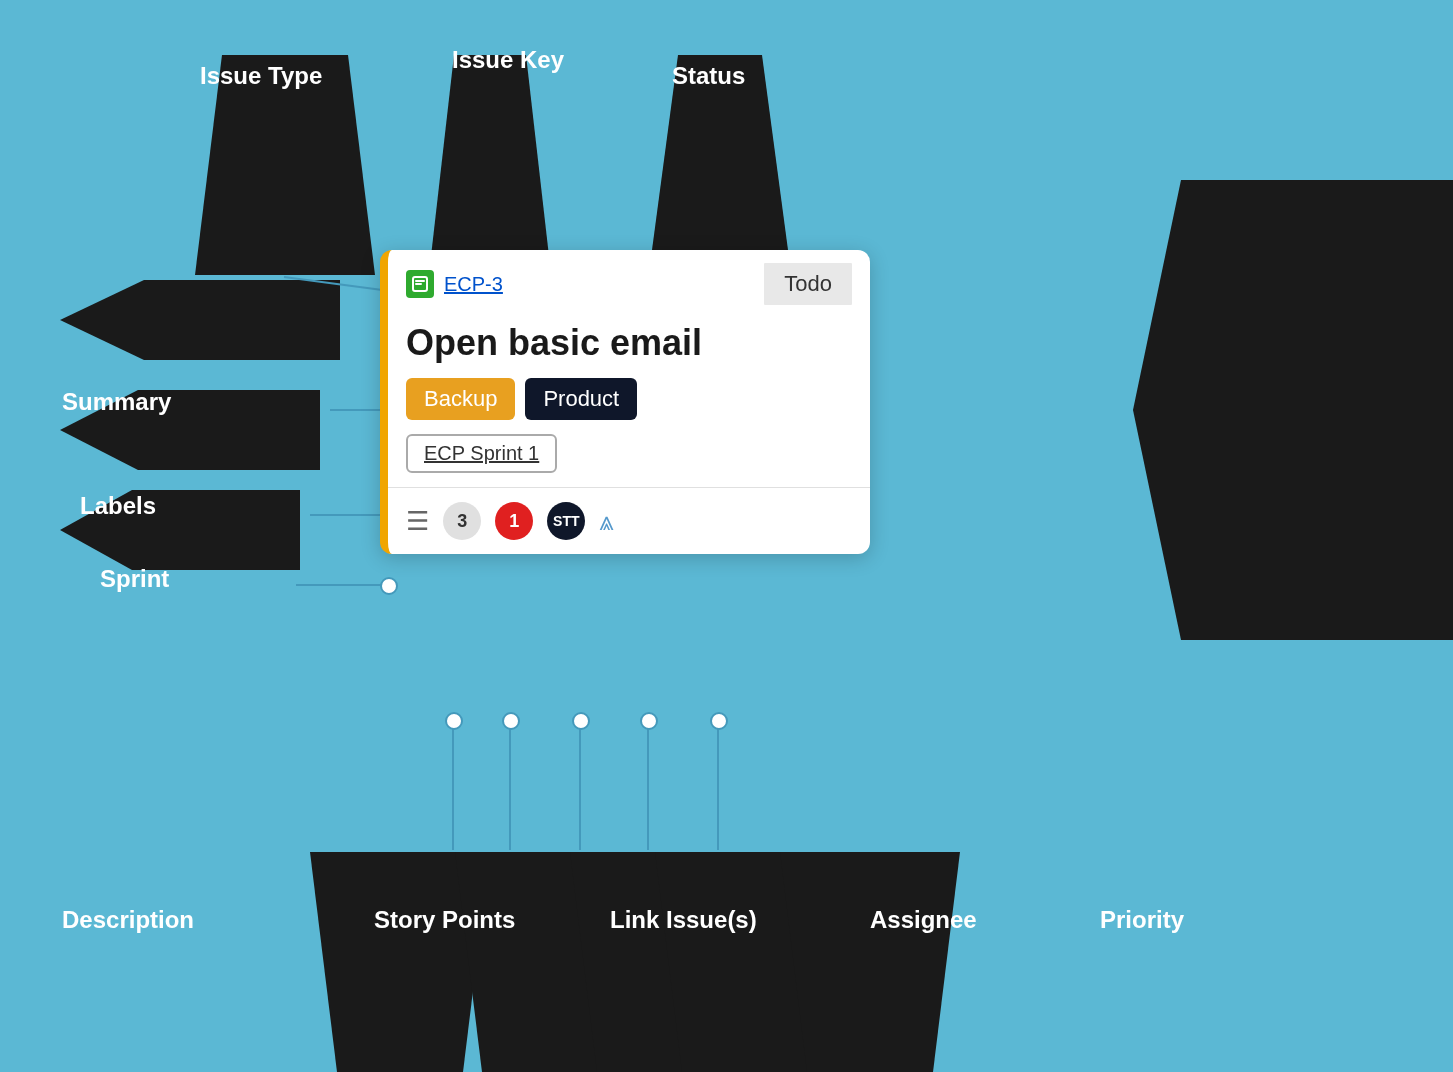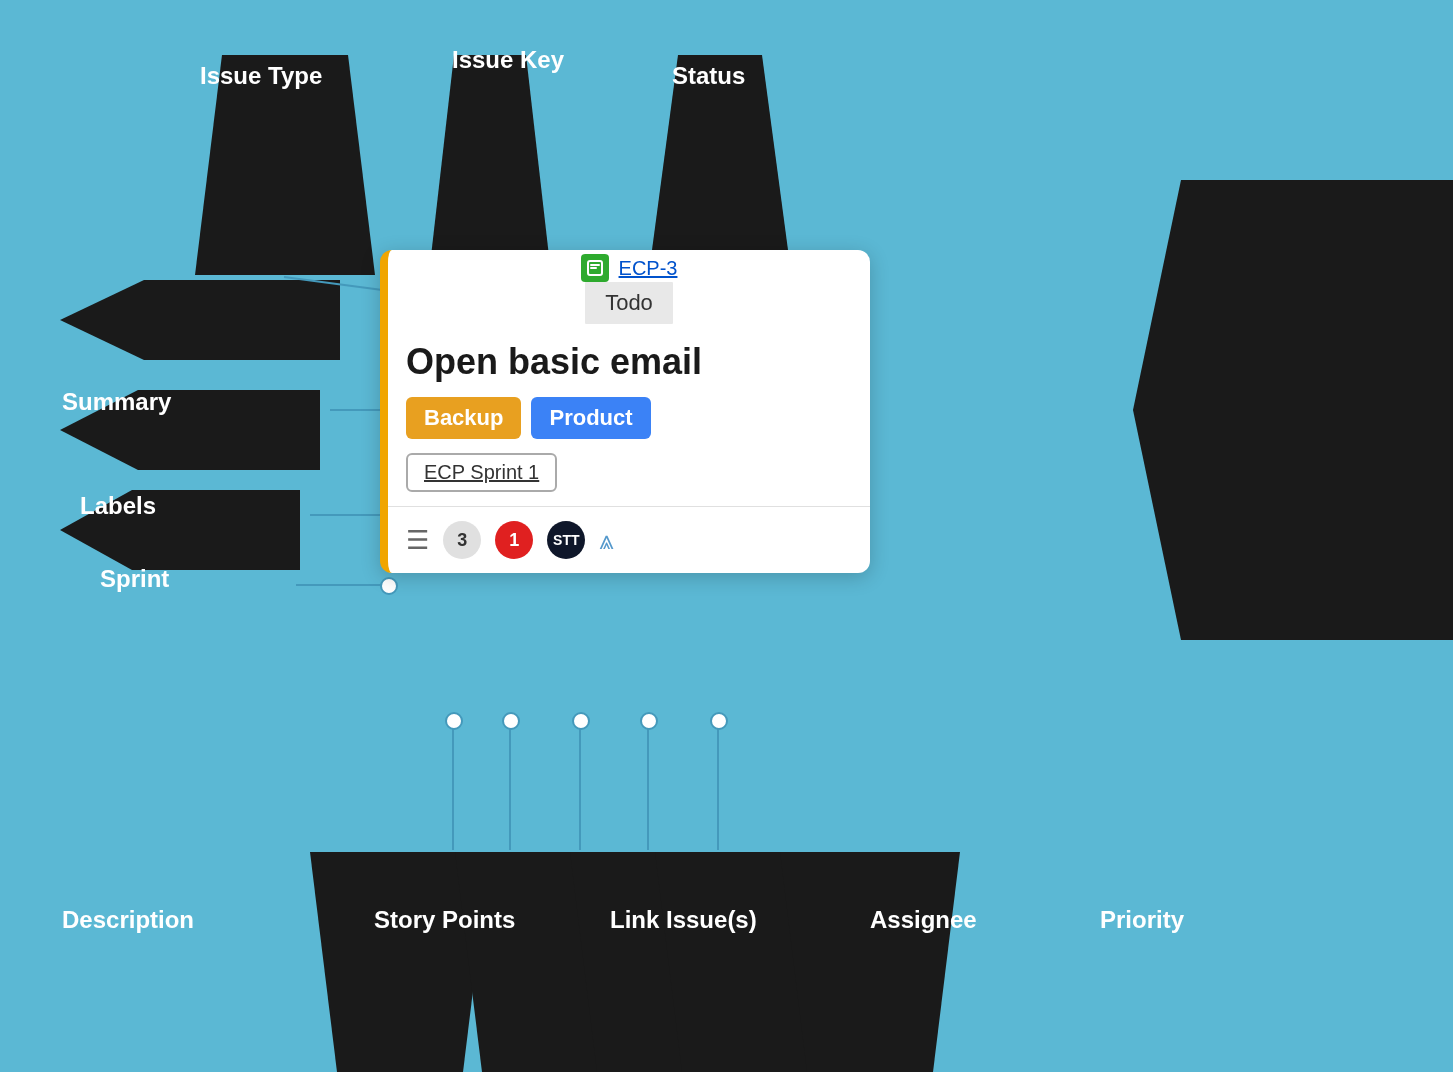--- a/index.html
+++ b/index.html
@@ -42,22 +42,21 @@
       border-radius: 12px;
       box-shadow: 0 4px 20px rgba(0,0,0,0.2);
       border-left: 8px solid #f0a500;
       overflow: hidden;
     }
 
     .card-header {
       display: flex;
       align-items: center;
       justify-content: space-between;
-      padding: 4px 18px 10px;
-      flex-direction: column;
+      padding: 13px 18px 10px;
     }
 
     .card-header-left {
       display: flex;
       align-items: center;
       gap: 10px;
     }
 
     .issue-type-icon {
       width: 28px;
@@ -100,30 +99,30 @@
     .card-labels {
       padding: 0 18px 14px;
       display: flex;
       gap: 10px;
     }
 
     .label-badge {
       padding: 8px 18px;
       border-radius: 6px;
       font-size: 22px;
-      font-weight: 700;
+      font-weight: 400;
       color: white;
     }
 
     .label-backup {
       background: #e8a020;
     }
 
     .label-product {
-      background: #3b82f6;
+      background: #0f172a;
     }
 
     .card-sprint {
       padding: 0 18px 14px;
     }
 
     .sprint-badge {
       display: inline-block;
       border: 2px solid #aaa;
       border-radius: 6px;

